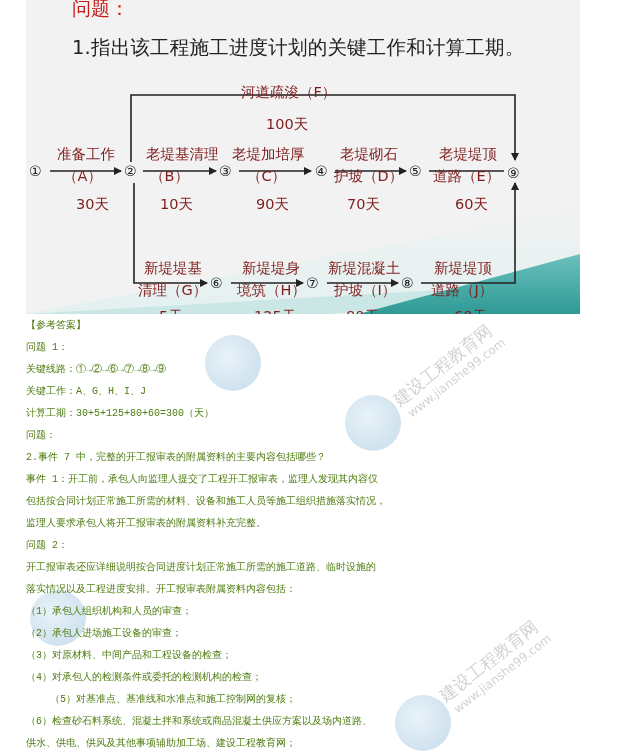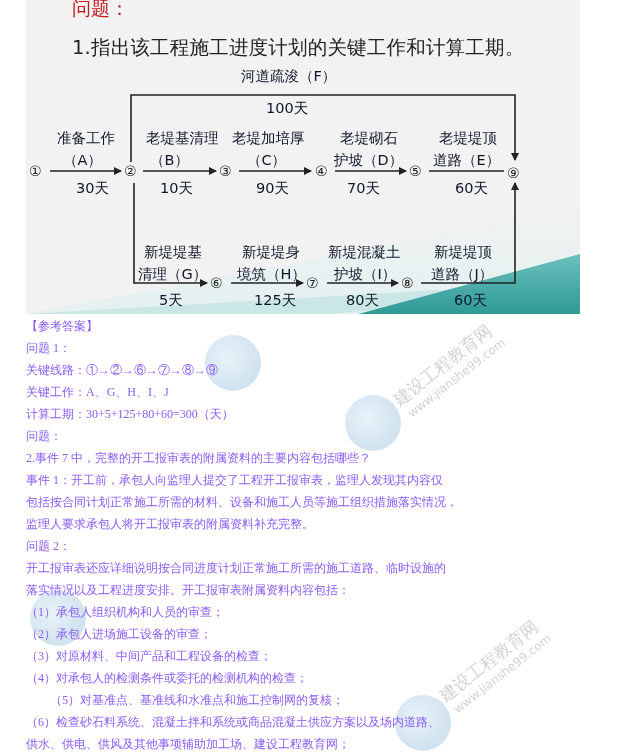--- a/index.html
+++ b/index.html
@@ -15,28 +15,28 @@
   .slide .band2 { position: absolute; left: 0; right: 0; bottom: 0; height: 60px;
            background: linear-gradient(180deg, #6cc0bd 0%, #2f9a96 100%);
            clip-path: polygon(60% 100%, 100% 0, 100% 100%); }
   .slide .band3 { position: absolute; left: 0; right: 0; bottom: 0; height: 40px;
            background: #bfe2df;
            clip-path: polygon(0 100%, 100% 20%, 100% 45%, 55% 100%); opacity: .7; }
 
   .q-title { position: absolute; left: 46px; top: -4px; font-size: 19px; color: #c41a1a; }
   .q1 { position: absolute; left: 46px; top: 34px; font-size: 19.5px; color: #222; letter-spacing: 0.2px; }
 
-  .lbl { position: absolute; font-size: 14.5px; color: #0f172a; white-space: nowrap; text-align: center; line-height: 20px; }
+  .lbl { position: absolute; font-size: 14.5px; color: #7f1d1d; white-space: nowrap; text-align: center; line-height: 20px; margin-top: 16px; }
   .node { position: absolute; font-size: 14px; color: #222; line-height: 16px; }
 
   svg.lines { position: absolute; left: 0; top: 0; }
 
   
-  .ans { position: absolute; left: 26px; font-family: Liberation Serif, serif; font-size: 12px;
-         color: #8b5cf6; white-space: nowrap; line-height: 18px; }
+  .ans { position: absolute; left: 26px; font-family: Liberation Mono, monospace; font-size: 10px;
+         color: #4d7c0f; white-space: nowrap; line-height: 18px; }
 
   
   .wm { position: absolute; pointer-events: none; }
   .wm .logo { width: 56px; height: 56px; border-radius: 50%;
               background: radial-gradient(circle at 40% 40%, #d6e8f3 0%, #a9cbe2 70%, #c8dfee 100%); opacity: .55; }
   .wm .txt { position: absolute; transform: rotate(-38deg); transform-origin: left top; color: #bfbfbf; opacity: .7; white-space: nowrap; }
 </style>
 </head>
 <body>
 

